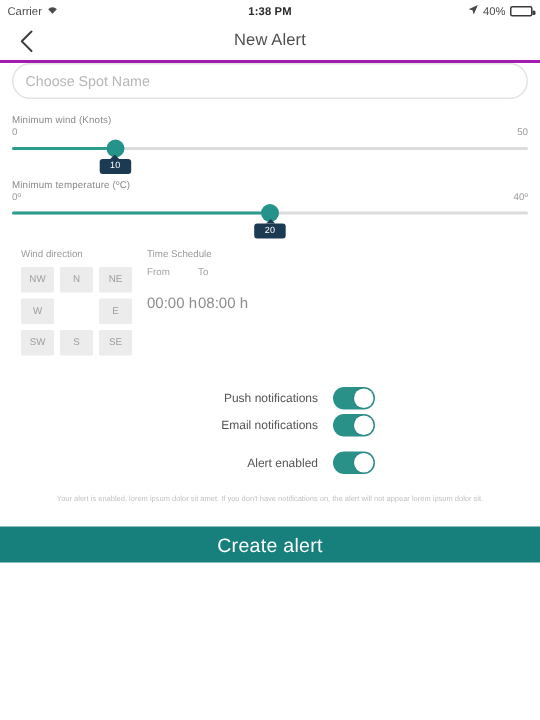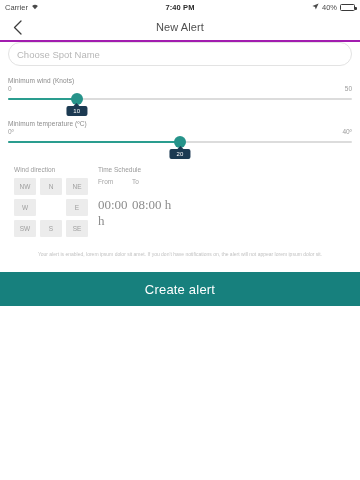--- a/index.html
+++ b/index.html
@@ -216,23 +216,22 @@
   .schedule-col { margin-left: 10px; }
   .sched-heads {
     display: flex;
     font-size: 6.5px;
     color: #a5a5a5;
     margin-bottom: 12px;
   }
   .sched-heads span:first-child { width: 34px; }
   .sched-vals {
     display: flex;
-    font-size: 13px;
+    font-size: 10px;
     color: #8d8d8d;
-    font-family: Liberation Serif, serif;
   }
   .sched-vals span:first-child { width: 34px; }
 
   
   .toggles {
     margin-top: 20px;
     padding-right: 102px;
   }
   .toggle-row {
     display: flex;
@@ -274,21 +273,21 @@
     font-size: 5px;
     color: #c2c2c2;
     padding: 0 18px;
     line-height: 1.4;
   }
 
   
   .create-btn {
     margin-top: 14px;
     width: 100%;
-    height: 34px;
+    height: 24px;
     background: #17807d;
     color: #ffffff;
     border: none;
     font-size: 13px;
     font-family: "Liberation Sans", sans-serif;
     letter-spacing: 0.2px;
     cursor: pointer;
     display: flex;
     align-items: center;
     justify-content: center;
@@ -299,21 +298,21 @@
 
 <div class="status-bar">
   <div class="status-left">
     <span>Carrier</span>
     <span class="wifi-icon">
       <svg width="8" height="7" viewBox="0 0 8 7">
         <path d="M4 6.2 L1.1 3.1 A4.1 4.1 0 0 1 6.9 3.1 Z" fill="#4a4a4a"></path>
       </svg>
     </span>
   </div>
-  <div class="status-center">7:40 PM</div>
+  <div class="status-center">1:38 PM</div>
   <div class="status-right">
     <span class="loc-icon">
       <svg width="7" height="7" viewBox="0 0 7 7">
         <path d="M6.6 0.4 L0.4 3.1 L3.0 3.9 L3.8 6.6 Z" fill="#4a4a4a"></path>
       </svg>
     </span>
     <span>40%</span>
     <span class="battery">
       <span class="battery-fill"></span>
     </span>
@@ -386,18 +385,38 @@
         <span>To</span>
       </div>
       <div class="sched-vals">
         <span>00:00 h</span>
         <span>08:00 h</span>
       </div>
     </div>
   </div>
 
   
+  <div class="toggles" id="toggles">
+      <div class="toggle-row">
+        <span class="toggle-label">Push notifications</span>
+        <div class="switch">
+          <div class="knob"></div>
+        </div>
+      </div>
+      <div class="toggle-row">
+        <span class="toggle-label">Email notifications</span>
+        <div class="switch">
+          <div class="knob"></div>
+        </div>
+      </div>
+      <div class="toggle-row spaced">
+        <span class="toggle-label">Alert enabled</span>
+        <div class="switch">
+          <div class="knob"></div>
+        </div>
+      </div>
+    </div>
 
   
   <div class="helper">Your alert is enabled, lorem ipsum dolor sit amet. If you don't have notifications on, the alert will not appear lorem ipsum dolor sit.</div>
 </div>
 
 <button class="create-btn">Create alert</button>
 
 </body></html>

